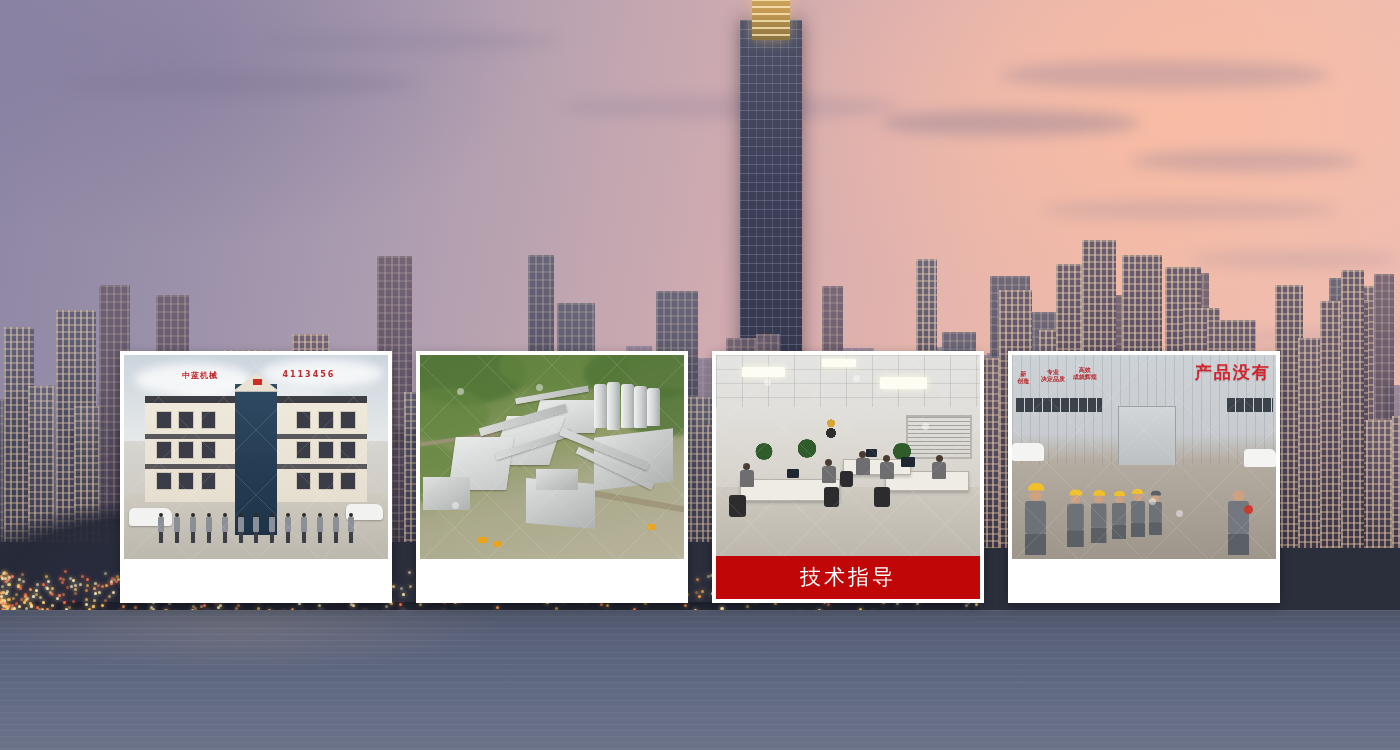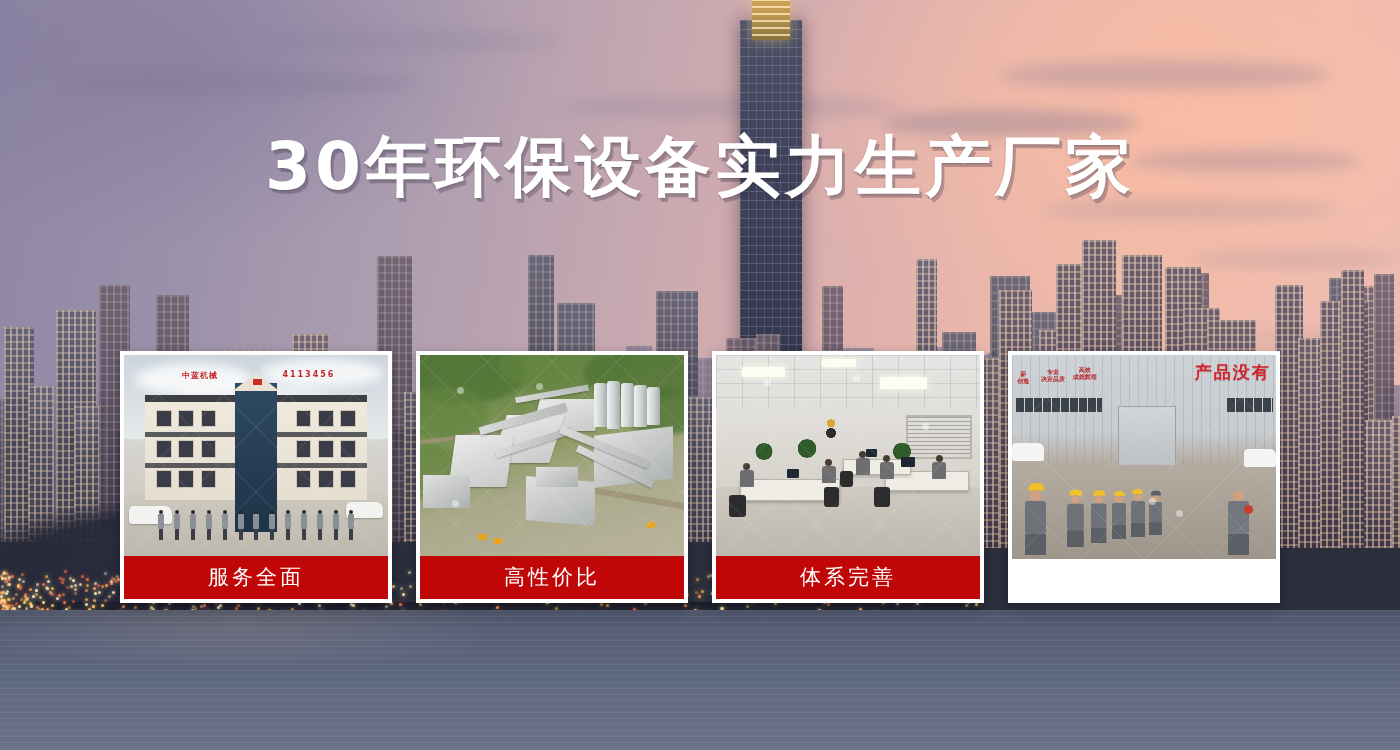--- a/index.html
+++ b/index.html
@@ -1343,21 +1343,20 @@
       <div class="lamp" style="left: 827.401px; top: 27.227px; background: rgb(255, 240, 192); box-shadow: rgb(255, 240, 192) 0px 0px 4px; opacity: 0.76;"></div>
       <div class="lamp" style="left: 150.328px; top: 21.9244px; background: rgb(255, 111, 74); box-shadow: rgb(255, 111, 74) 0px 0px 4px; opacity: 0.67;"></div>
       <div class="lamp" style="left: 298.627px; top: 37.415px; background: rgb(255, 240, 192); box-shadow: rgb(255, 240, 192) 0px 0px 4px; opacity: 0.55;"></div>
       <div class="lamp" style="left: 578.374px; top: 21.4782px; background: rgb(255, 192, 77); box-shadow: rgb(255, 192, 77) 0px 0px 4px; opacity: 0.68;"></div>
       <div class="lamp" style="left: 5.80414px; top: 29.8477px; background: rgb(255, 240, 192); box-shadow: rgb(255, 240, 192) 0px 0px 4px; opacity: 0.75;"></div>
     </div>
 
   <div class="river"></div>
   <div class="river-shimmer"></div>
 
-  <div class="headline">30年环保设备实力生产厂家</div>
 
 
   <div class="cards">
 
     <div class="card">
       <div class="card-photo">
         <div class="p1">
           <div class="p1-sky"></div>
           <div class="p1-cloud" style="left:4%;top:4%;width:44%;height:16%;"></div>
           <div class="p1-cloud" style="left:52%;top:2%;width:46%;height:14%;"></div>
@@ -1453,21 +1452,20 @@
               <u></u>
             </div>
           <div class="p1-person" style="left:85%;">
               <i></i>
               <b></b>
               <u></u>
             </div>
         </div>
         <div class="wm"></div>
       </div>
-      <div class="card-caption">服务全面</div>
     </div>
 
     <div class="card">
       <div class="card-photo">
         <div class="p2">
           <div class="p2-green" style="left:-6%;top:-6%;width:46%;height:30%;"></div>
           <div class="p2-green l" style="left:30%;top:-8%;width:50%;height:26%;"></div>
           <div class="p2-green" style="left:62%;top:-4%;width:46%;height:26%;"></div>
           <div class="p2-green l" style="left:-8%;top:16%;width:34%;height:26%;"></div>
           <div class="p2-green" style="left:76%;top:16%;width:32%;height:24%;"></div>
@@ -1498,21 +1496,20 @@
 
           <div class="p2-mach" style="left:22%;bottom:8%;width:9px;height:6px;"></div>
           <div class="p2-mach" style="left:28%;bottom:6%;width:8px;height:6px;"></div>
           <div class="p2-mach" style="left:86%;bottom:14%;width:8px;height:6px;"></div>
         </div>
         <div class="wm"></div>
         <div class="wm-dot" style="left:14%;top:16%;"></div>
         <div class="wm-dot" style="left:44%;top:14%;"></div>
         <div class="wm-dot" style="left:12%;top:72%;"></div>
       </div>
-      <div class="card-caption">高性价比</div>
     </div>
 
     <div class="card">
       <div class="card-photo">
         <div class="p3">
           <div class="p3-ceiling"></div>
           <div class="p3-light" style="left:10%;top:6%;width:16%;height:5%;"></div>
           <div class="p3-light" style="left:62%;top:11%;width:18%;height:6%;"></div>
           <div class="p3-light" style="left:40%;top:2%;width:13%;height:4%;"></div>
           <div class="p3-wall"></div>
@@ -1556,21 +1553,21 @@
           <div class="p3-chair" style="left:5%;top:70%;width:17px;height:22px;"></div>
           <div class="p3-chair" style="left:41%;top:66%;width:15px;height:20px;"></div>
           <div class="p3-chair" style="left:60%;top:66%;width:16px;height:20px;"></div>
           <div class="p3-chair" style="left:47%;top:58%;width:13px;height:16px;"></div>
         </div>
         <div class="wm"></div>
         <div class="wm-dot" style="left:18%;top:12%;"></div>
         <div class="wm-dot" style="left:52%;top:10%;"></div>
         <div class="wm-dot" style="left:78%;top:34%;"></div>
       </div>
-      <div class="card-caption">体系完善</div>
+      <div class="card-caption">技术指导</div>
     </div>
 
     <div class="card">
       <div class="card-photo">
         <div class="p4">
           <div class="p4-wall"></div>
           <div class="p4-red">产品没有</div>
           <div class="p4-slogan" style="left:2%;top:8%;">新<br>创造</div>
           <div class="p4-slogan" style="left:11%;top:7%;">专业<br>决定品质</div>
           <div class="p4-slogan" style="left:23%;top:6%;">高效<br>成就辉煌</div>

